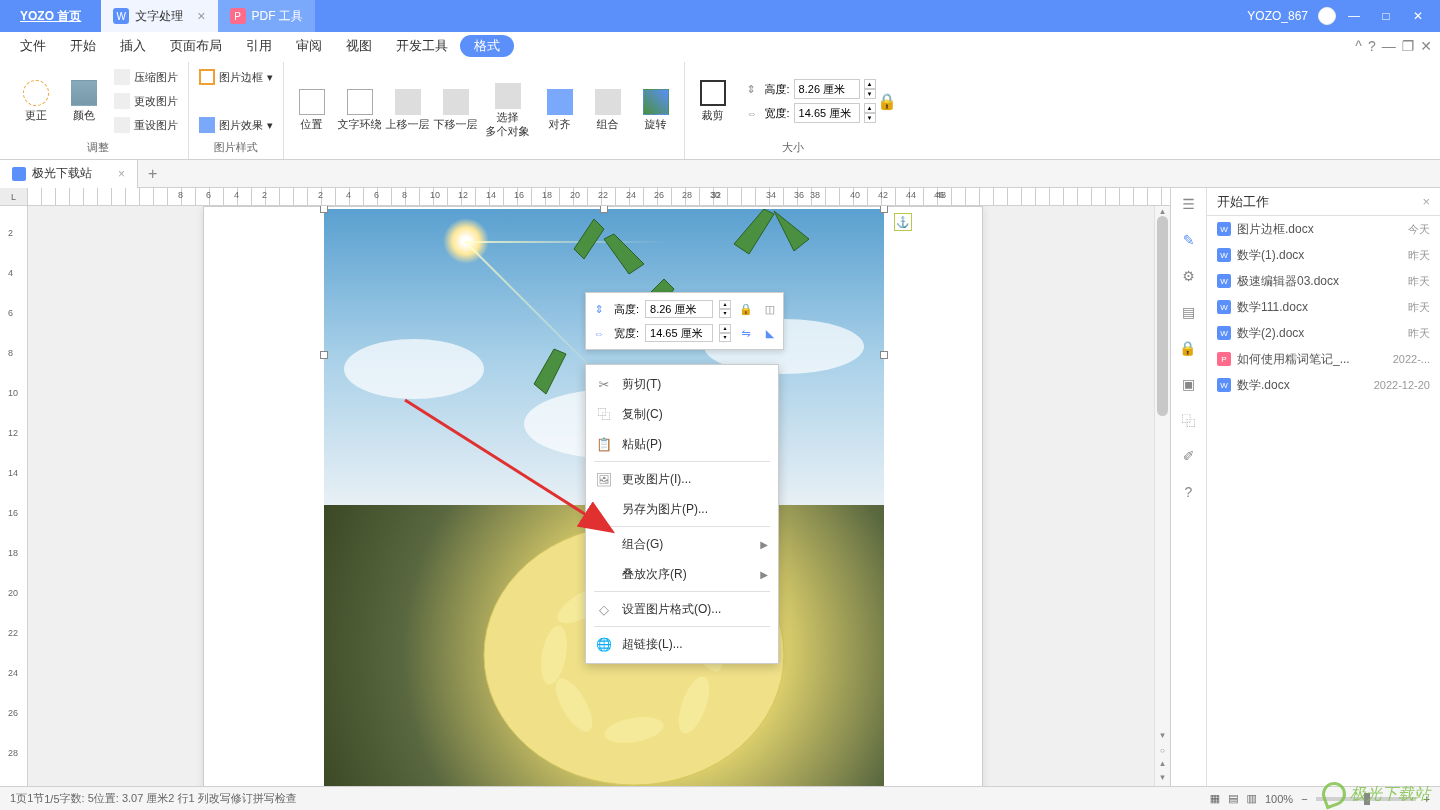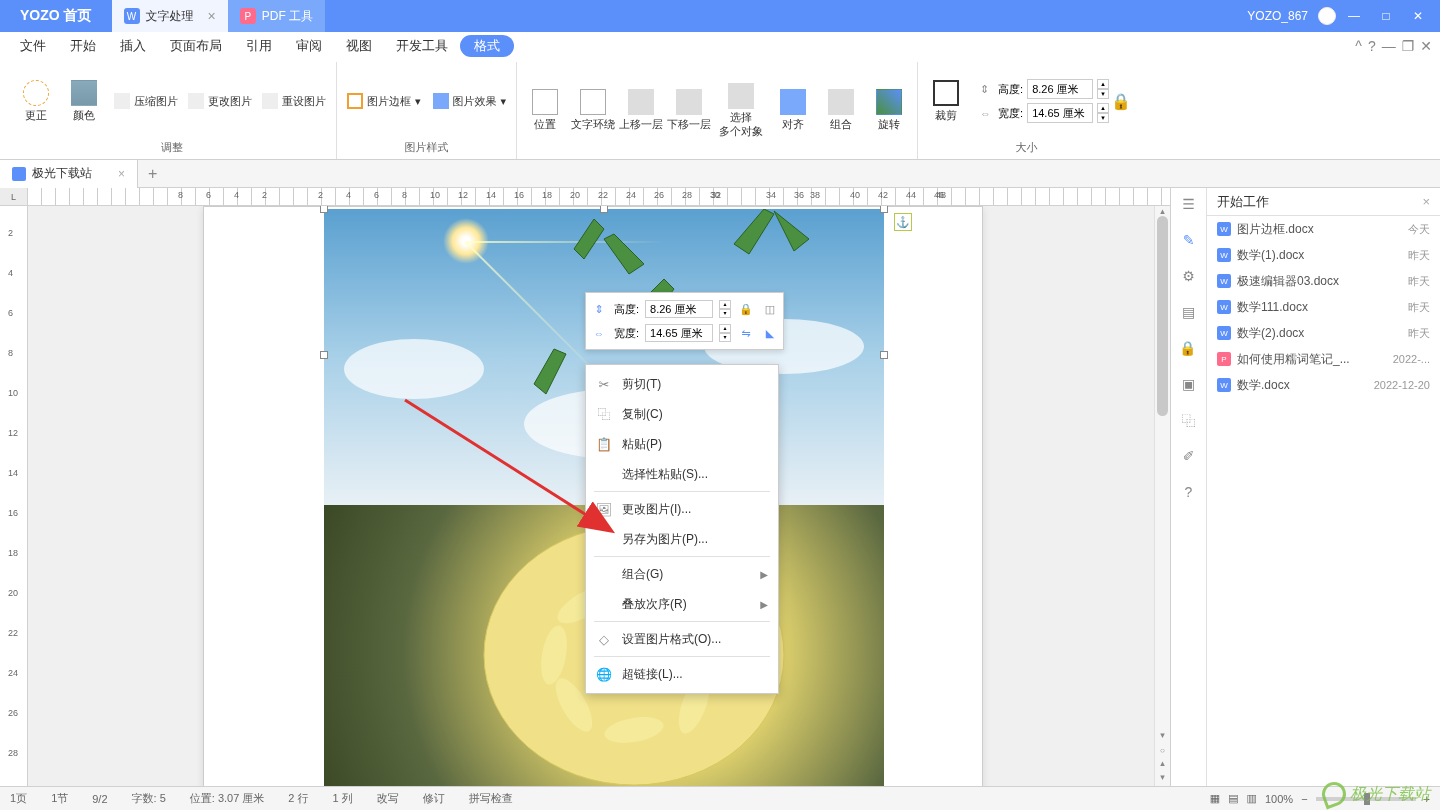--- a/index.html
+++ b/index.html
@@ -1,21 +1,21 @@
 <!DOCTYPE html>
 <html><head>
 <meta charset="utf-8">
 <style>
 * { margin: 0; padding: 0; box-sizing: border-box; font-family: "Microsoft YaHei", sans-serif; }
 body { width: 1440px; height: 810px; overflow: hidden; background: #fff; position: relative; }
 
 
 .titlebar { height: 32px; background: #5b8ff9; display: flex; align-items: center; color: #fff; font-size: 13px; }
 .titlebar-left { display: flex; align-items: center; }
-.titlebar-left .home { padding: 0 20px; font-weight: bold; font-size: 14px; }
+.titlebar-left .home { padding: 0 20px; font-weight: bold; font-size: 12px; text-decoration: underline; }
 .titlebar-tab { background: #7aa9fc; height: 32px; display: flex; align-items: center; padding: 0 12px; gap: 6px; font-size: 12px; }
 .titlebar-tab.active { background: #f1f5ff; color: #333; }
 .titlebar-tab .icon { width: 16px; height: 16px; display: inline-flex; align-items: center; justify-content: center; border-radius: 3px; font-size: 10px; }
 .titlebar-tab .wicon { background: #5b8ff9; color: #fff; }
 .titlebar-tab .picon { background: #ff6b8a; color: #fff; }
 .titlebar-tab .close { margin-left: 8px; color: #999; font-size: 14px; cursor: pointer; }
 .titlebar-right { margin-left: auto; display: flex; align-items: center; gap: 4px; padding-right: 8px; }
 .titlebar-right .username { font-size: 12px; margin-right: 6px; }
 .titlebar-right .avatar { width: 18px; height: 18px; border-radius: 50%; background: #fff; border: 1px solid #eee; }
 .titlebar-right .winbtn { width: 28px; height: 20px; display: flex; align-items: center; justify-content: center; color: #fff; font-size: 12px; }
@@ -30,21 +30,21 @@
 
 .ribbon { height: 100px; background: #fff; border-bottom: 1px solid #d0d0d0; display: flex; padding: 2px 8px 0; }
 .ribbon-group { display: flex; flex-direction: column; padding: 2px 6px; border-right: 1px solid #e0e0e0; }
 .ribbon-group:last-child { border-right: none; }
 .ribbon-group-body { flex: 1; display: flex; align-items: center; gap: 4px; }
 .ribbon-group-label { font-size: 11px; color: #666; text-align: center; padding: 2px 0; }
 .rbtn-large { display: flex; flex-direction: column; align-items: center; justify-content: center; width: 44px; height: 70px; font-size: 11px; color: #333; gap: 2px; cursor: pointer; }
 .rbtn-large .ricon { width: 26px; height: 26px; border: 1px solid transparent; }
 .rbtn-small { display: flex; align-items: center; gap: 4px; font-size: 11px; color: #333; height: 22px; cursor: pointer; padding: 0 4px; }
 .rbtn-small .ricon { width: 16px; height: 16px; background: #eee; }
-.rbtn-stack { display: flex; flex-direction: row; gap: 2px; }
+.rbtn-stack { display: flex; flex-direction: column; gap: 2px; }
 .size-row { display: flex; align-items: center; gap: 4px; font-size: 11px; height: 22px; }
 .size-row input { width: 66px; height: 20px; font-size: 11px; border: 1px solid #ccc; padding: 0 4px; }
 .size-row .spin { display: flex; flex-direction: column; }
 .size-row .spin span { width: 12px; height: 10px; border: 1px solid #ccc; font-size: 7px; text-align: center; line-height: 8px; cursor: pointer; }
 .lockicon { width: 16px; height: 32px; display: flex; align-items: center; justify-content: center; color: #888; }
 
 
 .doctabs { height: 28px; background: #f5f5f5; border-bottom: 1px solid #d0d0d0; display: flex; align-items: center; }
 .doctab { height: 28px; display: flex; align-items: center; gap: 6px; padding: 0 12px; background: #fff; border-right: 1px solid #d0d0d0; font-size: 12px; color: #333; }
 .doctab .dicon { width: 14px; height: 14px; background: #5b8ff9; border-radius: 2px; }
@@ -107,21 +107,21 @@
 .rp-file .fic.p { background: #ff6b8a; }
 .rp-file .date { margin-left: auto; color: #999; font-size: 11px; }
 
 
 .vscroll { width: 16px; background: #f5f5f5; border-left: 1px solid #e0e0e0; position: relative; }
 .vscroll .thumb { position: absolute; left: 2px; right: 2px; top: 10px; height: 200px; background: #c8c8c8; border-radius: 6px; }
 .vscroll .arr { position: absolute; left: 0; right: 0; height: 14px; text-align: center; font-size: 9px; color: #888; }
 .vscroll .circ { position: absolute; left: 3px; right: 3px; height: 10px; text-align: center; font-size: 8px; color: #888; }
 
 
-.statusbar { position: absolute; bottom: 0; left: 0; right: 0; height: 24px; background: #f5f5f5; border-top: 1px solid #d0d0d0; display: flex; align-items: center; font-size: 11px; color: #666; padding: 0 10px; gap: 24px; }
+.statusbar { position: absolute; bottom: 0; left: 0; right: 0; height: 24px; background: #f5f5f5; border-top: 1px solid #d0d0d0; display: flex; align-items: center; font-size: 11px; color: #666; padding: 0 10px; }
 .statusbar .sb-right { margin-left: auto; display: flex; align-items: center; gap: 8px; }
 .zoom-slider { width: 100px; height: 4px; background: #d0d0d0; position: relative; }
 .zoom-slider .zthumb { position: absolute; left: 48px; top: -4px; width: 6px; height: 12px; background: #888; }
 .watermark { position: absolute; right: 10px; bottom: 4px; font-size: 16px; color: #7bc043; font-style: italic; opacity: .8; display: flex; align-items: center; gap: 4px; }
 .watermark .wcir { width: 24px; height: 24px; border: 3px solid #7bc043; border-radius: 50% 50% 50% 0; transform: rotate(-20deg); }
 .main { height: calc(810px - 32px - 28px - 100px - 28px - 24px); }
 </style>
 </head>
 <body>
 
@@ -492,24 +492,20 @@
       <span>剪切(T)</span>
     </div>
   <div class="ctx-item">
       <span class="cicon">⿻</span>
       <span>复制(C)</span>
     </div>
   <div class="ctx-item">
       <span class="cicon">📋</span>
       <span>粘贴(P)</span>
     </div>
-  <div class="ctx-item">
-      <span class="cicon"></span>
-      <span>选择性粘贴(S)...</span>
-    </div>
   <div class="ctx-sep"></div>
   <div class="ctx-item">
       <span class="cicon">🖼</span>
       <span>更改图片(I)...</span>
     </div>
   <div class="ctx-item">
       <span class="cicon"></span>
       <span>另存为图片(P)...</span>
     </div>
   <div class="ctx-sep"></div>
@@ -540,21 +536,21 @@
       <marker id="ah" markerWidth="12" markerHeight="12" refX="10" refY="5" orient="auto">
         <path d="M0 0 L12 5 L0 10 Z" fill="#e03030"></path>
       </marker>
     </defs>
   <line x1="5" y1="5" x2="210" y2="135" stroke="#e03030" stroke-width="3" marker-end="url(#ah)"></line>
 </svg>
 
 <div class="statusbar">
   <span>1页</span>
   <span>1节</span>
-  <span>9/2</span>
+  <span>1/5</span>
   <span>字数: 5</span>
   <span>位置: 3.07 厘米</span>
   <span>2 行</span>
   <span>1 列</span>
   <span>改写</span>
   <span>修订</span>
   <span>拼写检查</span>
   <div class="sb-right">
     <span>▦</span>
     <span>▤</span>

